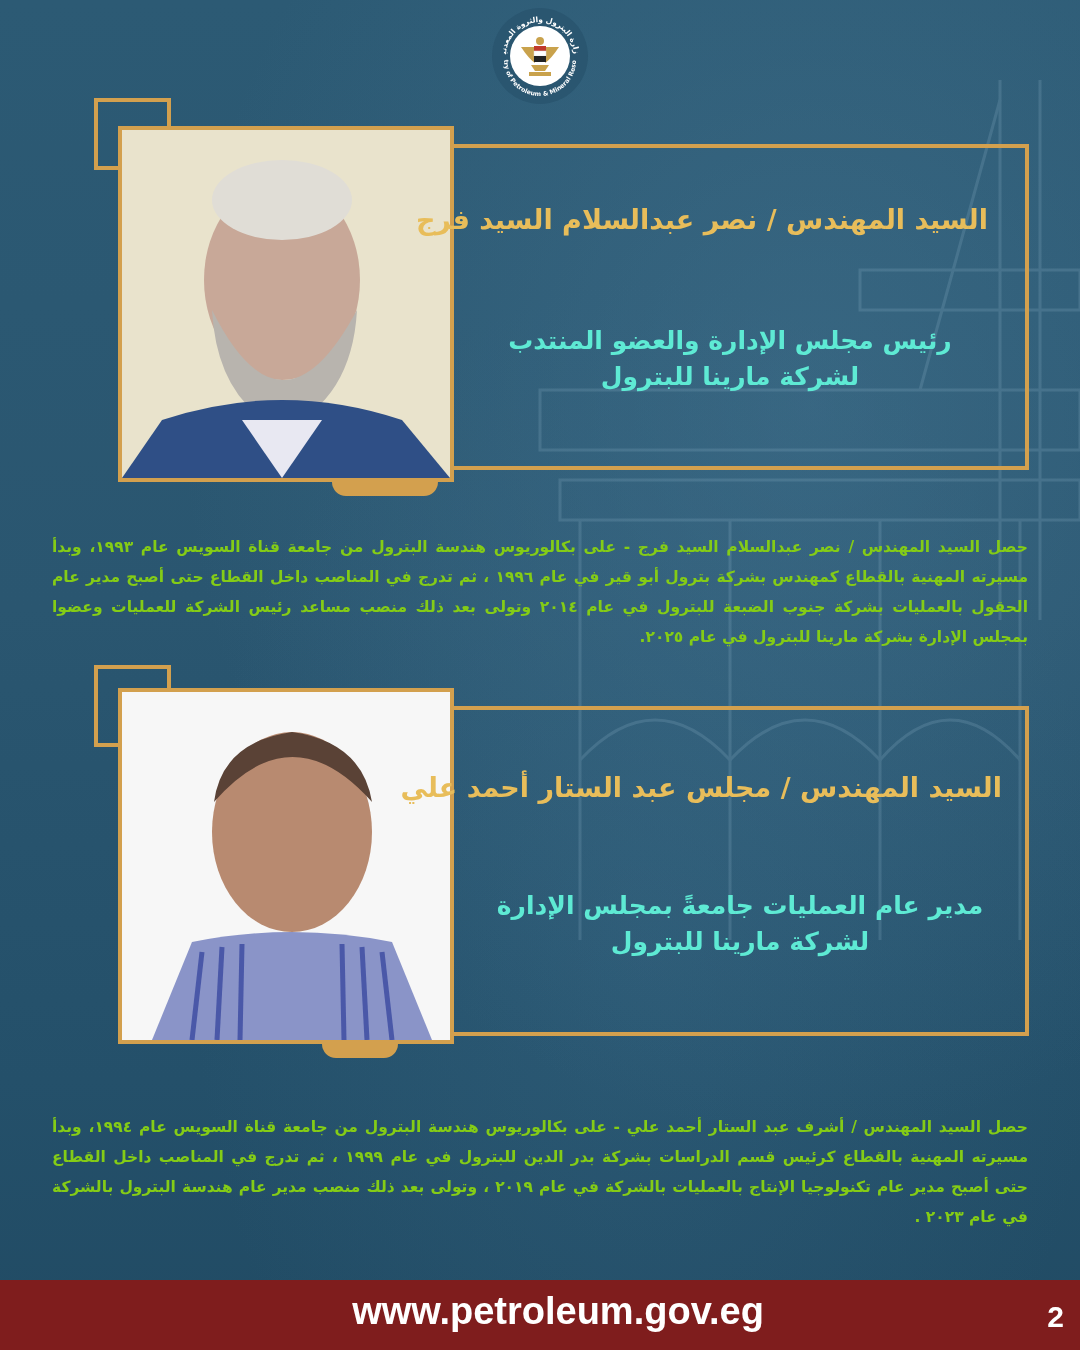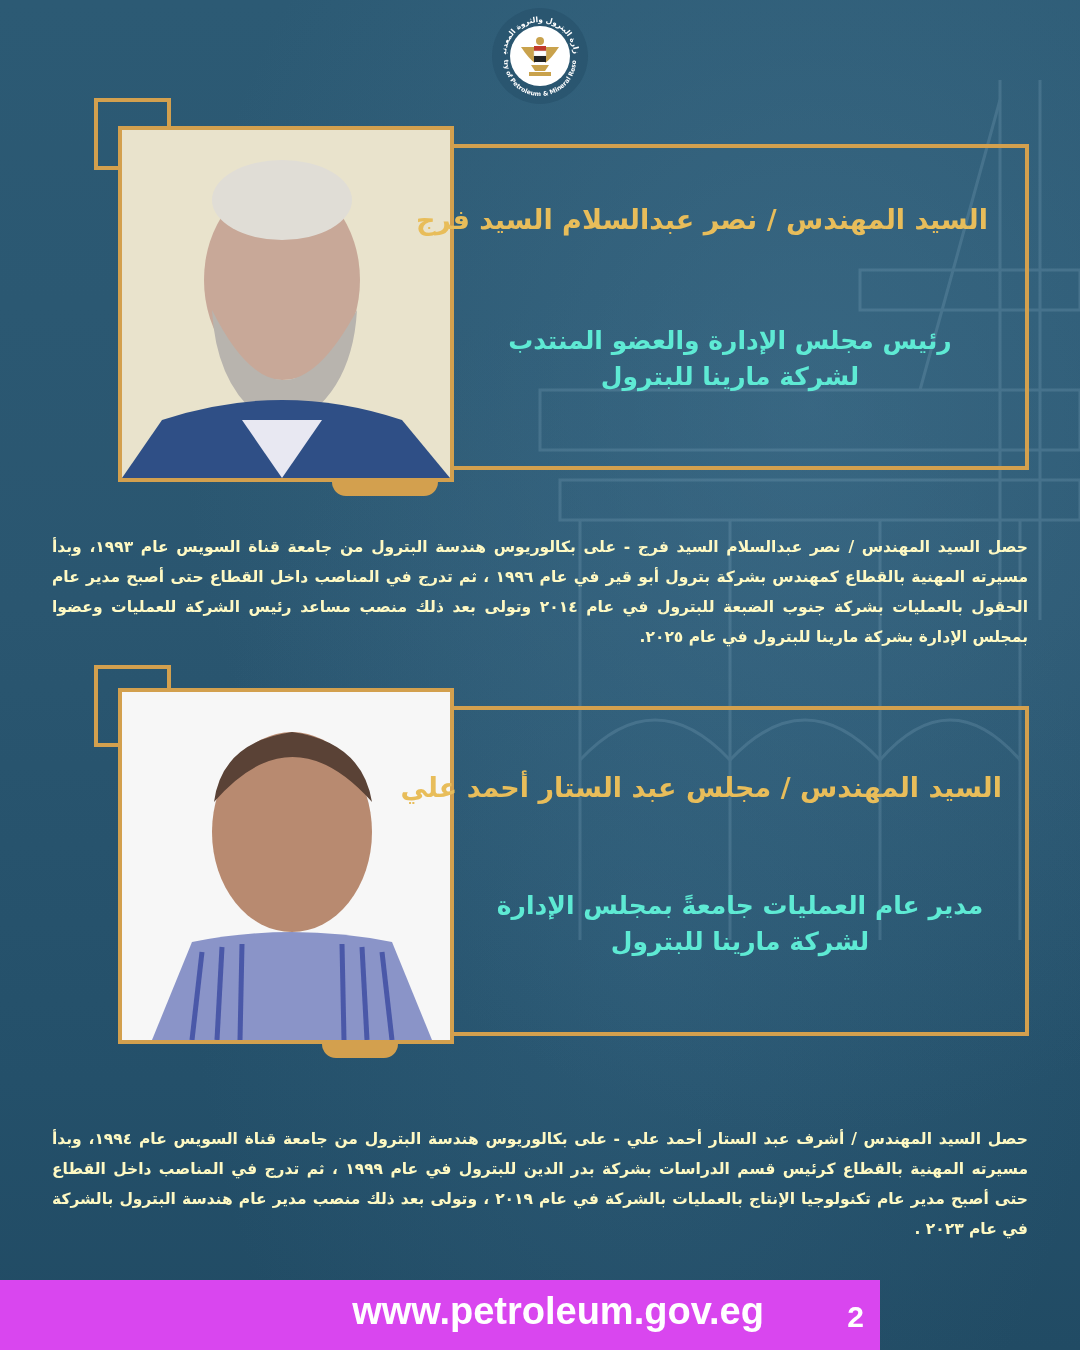--- a/index.html
+++ b/index.html
@@ -45,25 +45,25 @@
   .name {
     position:absolute; direction:rtl; text-align:left; color:#e8bd5a;
     font-family:"DejaVu Sans", sans-serif; font-weight:bold; font-size:27px; white-space:nowrap;
   }
   .title {
     position:absolute; direction:rtl; text-align:center; color:#5eead4;
     font-family:"DejaVu Sans", sans-serif; font-weight:bold; font-size:25px; line-height:36px;
   }
   .bio {
     position:absolute; left:52px; width:976px; direction:rtl; text-align:justify;
-    text-align-last:right; color:#fef9c3; font-family:"DejaVu Sans", sans-serif;
+    text-align-last:right; color:#84cc16; font-family:"DejaVu Sans", sans-serif;
     font-weight:bold; font-size:15.5px; line-height:30px;
   }
   .footer {
-    position:absolute; left:0; top:1280px; width:880px; height:70px; background:#d946ef;
+    position:absolute; left:0; top:1280px; width:1080px; height:70px; background:#7f1d1d;
   }
   .url {
     position:absolute; left:0; width:1116px; top:10px; text-align:center; color:#ffffff;
     font-family:"Liberation Sans", sans-serif; font-weight:bold; font-size:38px;
   }
   .page-num {
     position:absolute; right:16px; top:20px; color:#ffffff;
     font-family:"Liberation Sans", sans-serif; font-weight:bold; font-size:30px;
   }
 </style>
@@ -151,19 +151,19 @@
         <line x1="240" y1="255" x2="245" y2="348"></line>
           <line x1="260" y1="260" x2="270" y2="348"></line>
       </g>
     </svg>
   </div>
   <div class="name" style="right:78px; top:772px;">السيد المهندس / مجلس عبد الستار أحمد علي</div>
   <div class="title" style="left:480px; width:520px; top:888px;">
     <div>مدير عام العمليات جامعةً بمجلس الإدارة</div>
     <div>لشركة مارينا للبترول</div>
   </div>
-  <div class="bio" style="top:1112px;margin-top:12px;">حصل السيد المهندس / أشرف عبد الستار أحمد علي - على بكالوريوس هندسة البترول من جامعة قناة السويس عام ١٩٩٤، وبدأ مسيرته المهنية بالقطاع كرئيس قسم الدراسات بشركة بدر الدين للبترول في عام ١٩٩٩ ، ثم تدرج في المناصب داخل القطاع حتى أصبح مدير عام تكنولوجيا الإنتاج بالعمليات بالشركة في عام ٢٠١٩ ، وتولى بعد ذلك منصب مدير عام هندسة البترول بالشركة في عام ٢٠٢٣ .</div>
+  <div class="bio" style="top:1112px;">حصل السيد المهندس / أشرف عبد الستار أحمد علي - على بكالوريوس هندسة البترول من جامعة قناة السويس عام ١٩٩٤، وبدأ مسيرته المهنية بالقطاع كرئيس قسم الدراسات بشركة بدر الدين للبترول في عام ١٩٩٩ ، ثم تدرج في المناصب داخل القطاع حتى أصبح مدير عام تكنولوجيا الإنتاج بالعمليات بالشركة في عام ٢٠١٩ ، وتولى بعد ذلك منصب مدير عام هندسة البترول بالشركة في عام ٢٠٢٣ .</div>
 </div>
 
 <div class="footer">
   <div class="url">www.petroleum.gov.eg</div>
   <div class="page-num">2</div>
 </div>
 
 </body></html>

